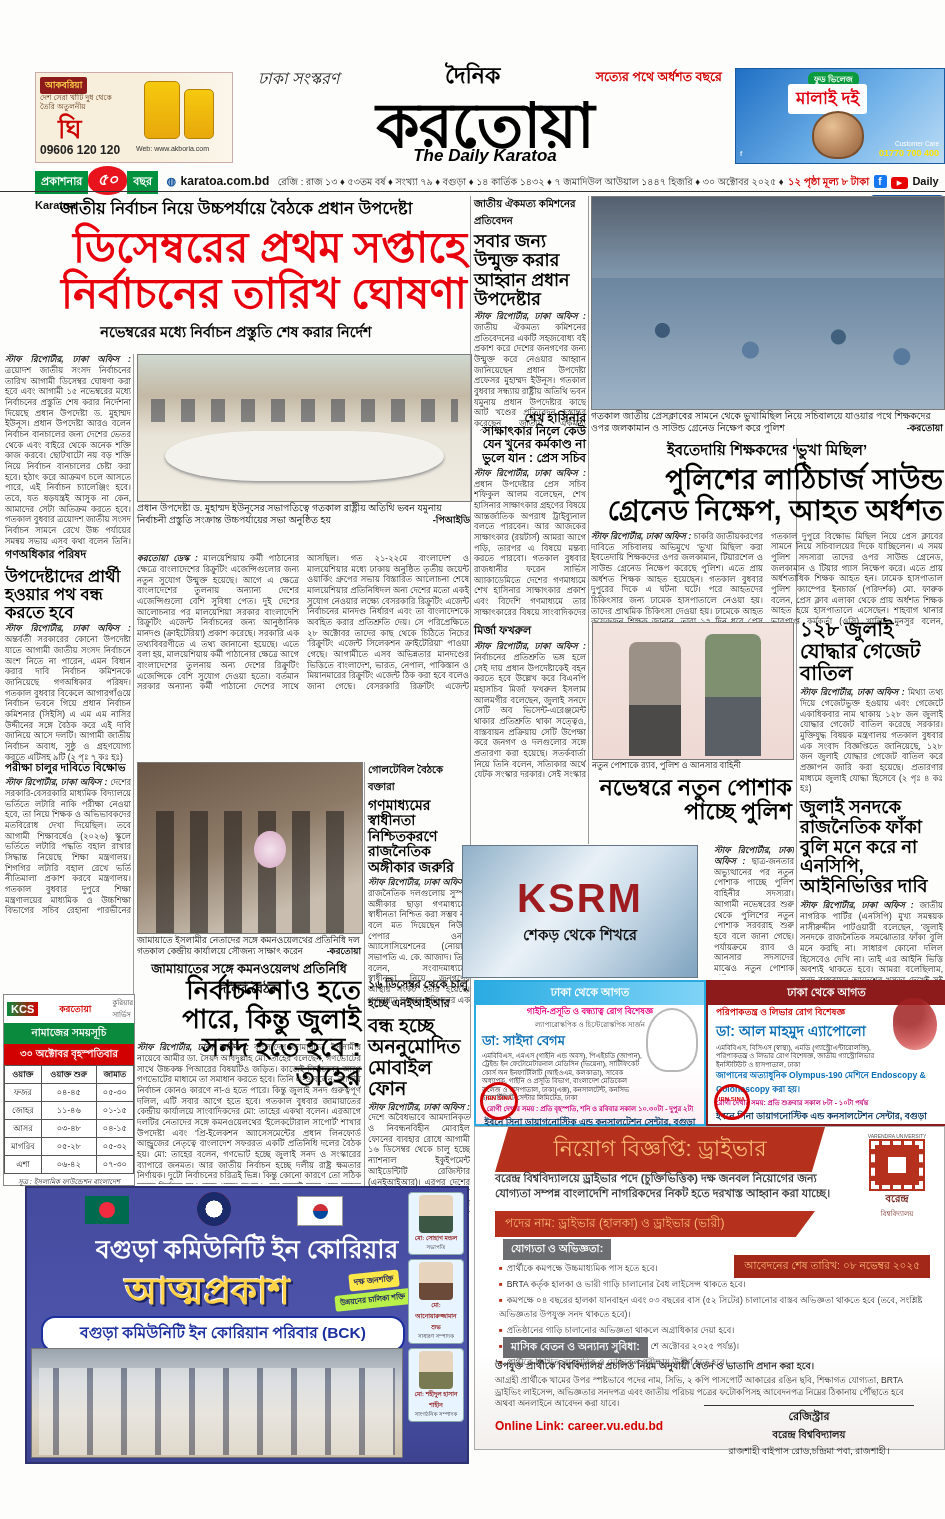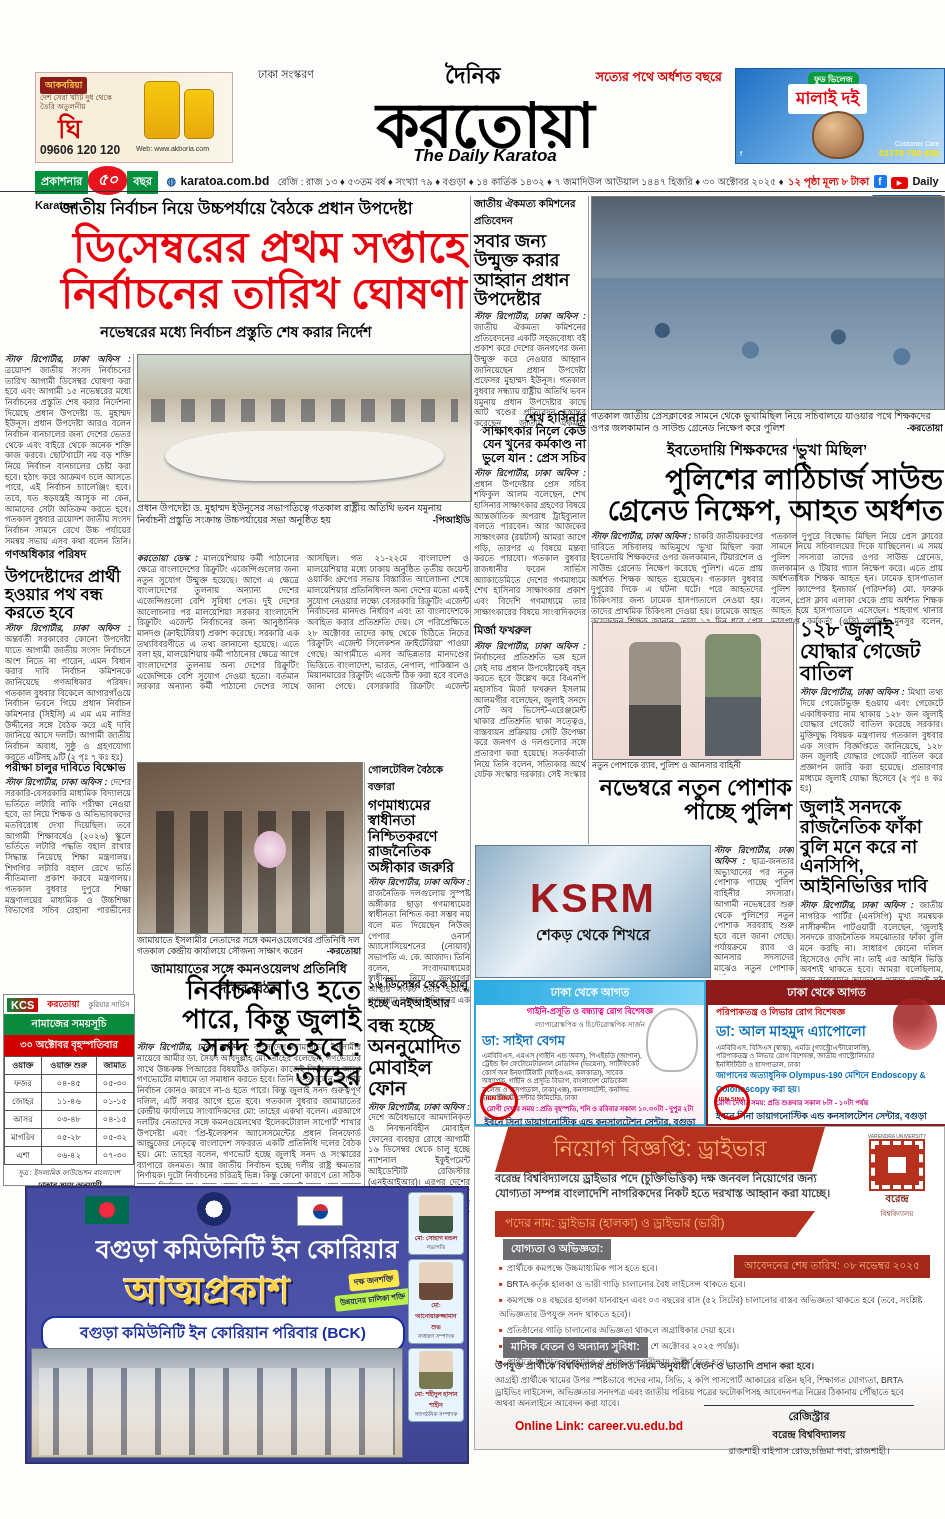--- a/index.html
+++ b/index.html
@@ -40,21 +40,21 @@
     <div class="abs" style="left:4px;top:4px;background:#8e1b1b;color:#ffd34d;font-size:9px;font-weight:bold;padding:1px 5px;border-radius:2px;">আকবরিয়া</div>
     <div class="abs" style="left:4px;top:20px;width:86px;font-size:7.5px;color:#5a2d0c;line-height:1.2;">দেশ সেরা খাঁটি দুধ থেকে তৈরি অতুলনীয়</div>
     <div class="abs" style="left:22px;top:36px;font-size:26px;font-weight:bold;color:#c00;">ঘি</div>
     <div class="abs" style="left:4px;top:70px;font-size:12px;font-weight:bold;color:#222;">09606 120 120</div>
     <div class="abs" style="left:100px;top:72px;font-size:7px;color:#333;">Web: www.akboria.com</div>
     <div class="abs" style="left:108px;top:8px;width:34px;height:56px;background:linear-gradient(180deg,#f6c90e,#e8a80c);border-radius:5px;border:1px solid #b5830a;"></div>
     <div class="abs" style="left:148px;top:16px;width:28px;height:48px;background:linear-gradient(180deg,#f6c90e,#e8a80c);border-radius:5px;border:1px solid #b5830a;"></div>
   </div>
 
   <div class="abs" style="left:240px;top:62px;width:490px;height:102px;text-align:center;">
-    <div class="abs" style="left:18px;top:4px;font-size:11px;color:#222;">ঢাকা সংস্করণ</div>
+    <div class="abs" style="left:18px;top:4px;font-size:16px;color:#222;font-style:italic;">ঢাকা সংস্করণ</div>
     <div class="abs" style="left:205px;top:-4px;font-size:22px;font-weight:bold;color:#000;">দৈনিক</div>
     <div class="abs" style="right:8px;top:6px;font-size:12.5px;font-weight:bold;color:#d30000;">সত্যের পথে অর্ধশত বছরে</div>
     <div class="abs mast-title" style="left:0;top:16px;width:100%;font-size:62px;">করতোয়া</div>
     <div class="abs" style="left:0;top:84px;width:100%;font-size:17px;font-weight:bold;font-style:italic;color:#000;">The Daily Karatoa</div>
   </div>
 
   <div class="abs" style="left:735px;top:68px;width:208px;height:94px;background:linear-gradient(135deg,#1f6fc4,#6fb1e8 55%,#bcdcf5);border:1px solid #1a5a9e;">
     <div class="abs" style="left:72px;top:3px;background:#0a9b3e;color:#fff;font-size:8px;font-weight:bold;padding:1px 6px;border-radius:6px;">ফুড ভিলেজ</div>
     <div class="abs" style="left:52px;top:15px;background:#fff;color:#e00010;font-size:17px;font-weight:bold;padding:1px 8px;border-radius:3px;">মালাই দই</div>
     <div class="abs" style="left:76px;top:42px;width:48px;height:44px;background:radial-gradient(circle at 38% 30%,#e7c193,#b5835a 60%,#8c5e3a);border-radius:50% 50% 45% 45%;border:2px solid #7a4f2e;"></div>
@@ -189,21 +189,21 @@
 
   <div class="abs" style="left:5px;top:760px;width:126px;height:230px;">
     <div class="kicker" style="font-size:10.5px;text-align:left;">পরীক্ষা চালুর দাবিতে বিক্ষোভ</div>
     <div class="bsm" style="height:138px;">
       <span class="byline">স্টাফ রিপোর্টার, ঢাকা অফিস :</span>
       <span>দেশের সরকারি-বেসরকারি মাধ্যমিক বিদ্যালয়ে ভর্তিতে লটারি নাকি পরীক্ষা নেওয়া হবে, তা নিয়ে শিক্ষক ও অভিভাবকদের মতবিরোধ দেখা দিয়েছিল। তবে আগামী শিক্ষাবর্ষেও (২০২৬) স্কুলে ভর্তিতে লটারি পদ্ধতি বহাল রাখার সিদ্ধান্ত নিয়েছে শিক্ষা মন্ত্রণালয়। শিগগির লটারি বহাল রেখে ভর্তি নীতিমালা প্রকাশ করবে মন্ত্রণালয়। গতকাল বুধবার দুপুরে শিক্ষা মন্ত্রণালয়ের মাধ্যমিক ও উচ্চশিক্ষা বিভাগের সচিব রেহানা পারভীনের সভাপতিত্বে অনুষ্ঠিত সভায় এ সিদ্ধান্ত</span>
     </div>
   </div>
 
   <div class="abs" style="left:3px;top:994px;width:130px;height:190px;border:1px solid #888;background:#fff;">
-    <div style="padding:2px 3px;display:flex;align-items:center;gap:9px;">
+    <div style="padding:2px 3px;display:flex;align-items:center;gap:21px;">
       <span style="background:linear-gradient(90deg,#0a8a3c,#d30000);color:#fff;font-weight:bold;font-size:11px;padding:1px 4px;">KCS</span>
       <span style="font-size:9px;font-weight:bold;color:#d30000;">করতোয়া</span>
       <span style="font-size:7px;color:#333;">কুরিয়ার সার্ভিস</span>
     </div>
     <div style="background:#0a8a3c;color:#fff;font-weight:bold;font-size:10.5px;text-align:center;padding:2px 0;">নামাজের সময়সূচি</div>
     <div style="background:#d30000;color:#fff;font-weight:bold;font-size:10px;text-align:center;padding:2px 0;">৩০ অক্টোবর বৃহস্পতিবার</div>
     <table class="pt">
       <tbody>
           <tr>
         <th>ওয়াক্ত</th>
@@ -279,21 +279,21 @@
 
   <div class="abs" style="left:368px;top:976px;width:102px;height:208px;">
     <div class="kicker" style="font-size:11px;text-align:left;">১৬ ডিসেম্বর থেকে চালু হচ্ছে এনইআইআর</div>
     <div class="hl" style="font-size:19px;text-align:left;margin:2px 0;">বন্ধ হচ্ছে অননুমোদিত মোবাইল ফোন</div>
     <div class="bsm" style="height:110px;">
       <span class="byline">স্টাফ রিপোর্টার, ঢাকা অফিস :</span>
       <span>দেশে অবৈধভাবে আমদানিকৃত ও নিবন্ধনবিহীন মোবাইল ফোনের ব্যবহার রোধে আগামী ১৬ ডিসেম্বর থেকে চালু হচ্ছে ন্যাশনাল ইকুইপমেন্ট আইডেন্টিটি রেজিস্টার (এনইআইআর)। এরপর দেশের মোবাইল নেটওয়ার্কে কোনো অননুমোদিত মোবাইল আর ব্যবহার করা যাবে না। গতকাল বুধবার রাজধানীর আগারগাঁওয়ে বাংলাদেশ টেলিযোগাযোগ (২ পৃঃ ৪ কঃ হঃ)</span>
     </div>
   </div>
 
-  <div class="abs" style="left:475px;top:845px;width:234px;height:131px;background:linear-gradient(130deg,#8fb0c8,#e9f1f7 42%,#cfdfeb 60%,#7fa3bf);border:1px solid #678;display:flex;flex-direction:column;align-items:center;justify-content:center;">
+  <div class="abs" style="left:462px;top:845px;width:234px;height:131px;background:linear-gradient(130deg,#8fb0c8,#e9f1f7 42%,#cfdfeb 60%,#7fa3bf);border:1px solid #678;display:flex;flex-direction:column;align-items:center;justify-content:center;">
     <div style="font-size:40px;font-weight:bold;color:#9e1b1f;letter-spacing:2px;">KSRM</div>
     <div style="font-size:15px;font-weight:bold;color:#111;margin-top:2px;">শেকড় থেকে শিখরে</div>
   </div>
 
   <div class="abs" style="left:474px;top:980px;width:228px;height:142px;border:2px solid #29abe2;background:linear-gradient(180deg,#ffffff 60%,#fdeef3);font-size:6.8px;">
     <div style="background:linear-gradient(90deg,#29abe2,#7fd4f7);color:#fff;font-weight:bold;font-size:11px;text-align:center;padding:2px 0;">ঢাকা থেকে আগত</div>
     <div style="color:#e4007f;font-weight:bold;font-size:8.5px;text-align:center;">গাইনি-প্রসূতি ও বন্ধ্যাত্ব রোগ বিশেষজ্ঞ</div>
     <div style="color:#333;font-size:7px;text-align:center;">ল্যাপারোস্কপিক ও হিস্টেরোস্কপিক সার্জন</div>
     <div style="color:#0a6eb4;font-weight:bold;font-size:13px;padding-left:6px;">ডা: সাইদা বেগম</div>
     <div style="padding:0 60px 0 6px;line-height:1.25;color:#222;">এমবিবিএস, এমএস (গাইনি এন্ড অবস), পিএইচডি (জাপান), ট্রেইন্ড ইন ফেটোমেটারনাল মেডিসিন (ভিয়েনা), সার্টিফিকেট কোর্স অন ইনফার্টিলিটি (আইওএম, কলকাতা), সাবেক অধ্যাপক, গাইনি ও প্রসূতি বিভাগ, বাংলাদেশ মেডিকেল কলেজ ও হাসপাতাল, ঢাকা(এক্স), কনসালটেন্ট, কনসিভ ইনফার্টিলিটি সেন্টার লিমিটেড, ঢাকা</div>
@@ -341,21 +341,21 @@
       <li>BRTA কর্তৃক হালকা ও ভারী গাড়ি চালানোর বৈধ লাইসেন্স থাকতে হবে।</li>
       <li>কমপক্ষে ০৪ বছরের হালকা যানবাহন এবং ০৩ বছরের বাস (৫২ সিটের) চালানোর বাস্তব অভিজ্ঞতা থাকতে হবে (তবে, সংশ্লিষ্ট অভিজ্ঞতার উপযুক্ত সনদ থাকতে হবে)।</li>
       <li>প্রতিষ্ঠানের গাড়ি চালানোর অভিজ্ঞতা থাকলে অগ্রাধিকার দেয়া হবে।</li>
       <li>প্রার্থীর বয়স সর্বোচ্চ ৫০ (পঞ্চাশ) বছর (২৬ শে অক্টোবর ২০২৫ পর্যন্ত)।</li>
       <li>প্রার্থীকে লিখিত, ব্যবহারিক ও মেডিকেল পরীক্ষায় উত্তীর্ণ হতে হবে।</li>
     </ul>
     <div class="job-banner" style="position:absolute;right:14px;top:128px;font-size:10.5px;padding:3px 10px;background:#a3281a;">আবেদনের শেষ তারিখ: ০৮ নভেম্বর ২০২৫</div>
     <div class="gray-banner" style="position:absolute;left:28px;top:210px;">মাসিক বেতন ও অন্যান্য সুবিধা:</div>
     <div style="position:absolute;left:20px;top:232px;width:430px;font-size:9.5px;font-weight:bold;color:#333;">উপযুক্ত প্রার্থীকে বিশ্ববিদ্যালয় প্রচলিত নিয়ম অনুযায়ী বেতন ও ভাতাদি প্রদান করা হবে।</div>
     <div style="position:absolute;left:20px;top:248px;width:430px;font-size:8.6px;color:#333;line-height:1.35;">আগ্রহী প্রার্থীকে খামের উপর স্পষ্টভাবে পদের নাম, সিভি, ২ কপি পাসপোর্ট আকারের রঙিন ছবি, শিক্ষাগত যোগ্যতা, BRTA ড্রাইভিং লাইসেন্স, অভিজ্ঞতার সনদপত্র এবং জাতীয় পরিচয় পত্রের ফটোকপিসহ আবেদনপত্র নিম্নের ঠিকানায় পৌঁছাতে হবে অথবা অনলাইনে আবেদন করা যাবে।</div>
-    <div style="position:absolute;left:20px;top:292px;font-size:12px;font-weight:bold;color:#d30000;margin-left:20px;">Online Link: career.vu.edu.bd</div>
+    <div style="position:absolute;left:20px;top:292px;font-size:12px;font-weight:bold;color:#d30000;">Online Link: career.vu.edu.bd</div>
     <div style="position:absolute;right:30px;top:278px;width:210px;text-align:center;border-top:1px solid #333;padding-top:2px;">
       <div style="font-size:11px;font-weight:bold;">রেজিস্ট্রার</div>
       <div style="font-size:10px;font-weight:bold;">বরেন্দ্র বিশ্ববিদ্যালয়</div>
       <div style="font-size:9px;">রাজশাহী বাইপাস রোড,চন্দ্রিমা পবা, রাজশাহী।</div>
     </div>
   </div>
 
   <div class="abs" style="left:25px;top:1186px;width:440px;height:274px;background:linear-gradient(180deg,#454b9e,#4d55ab 60%,#3d4390);border:2px solid #2e3370;">
     <div class="abs" style="left:58px;top:8px;width:44px;height:28px;background:#006a4e;display:flex;align-items:center;justify-content:center;">
         <div style="width:16px;height:16px;background:#f42a41;border-radius:50%;"></div>

